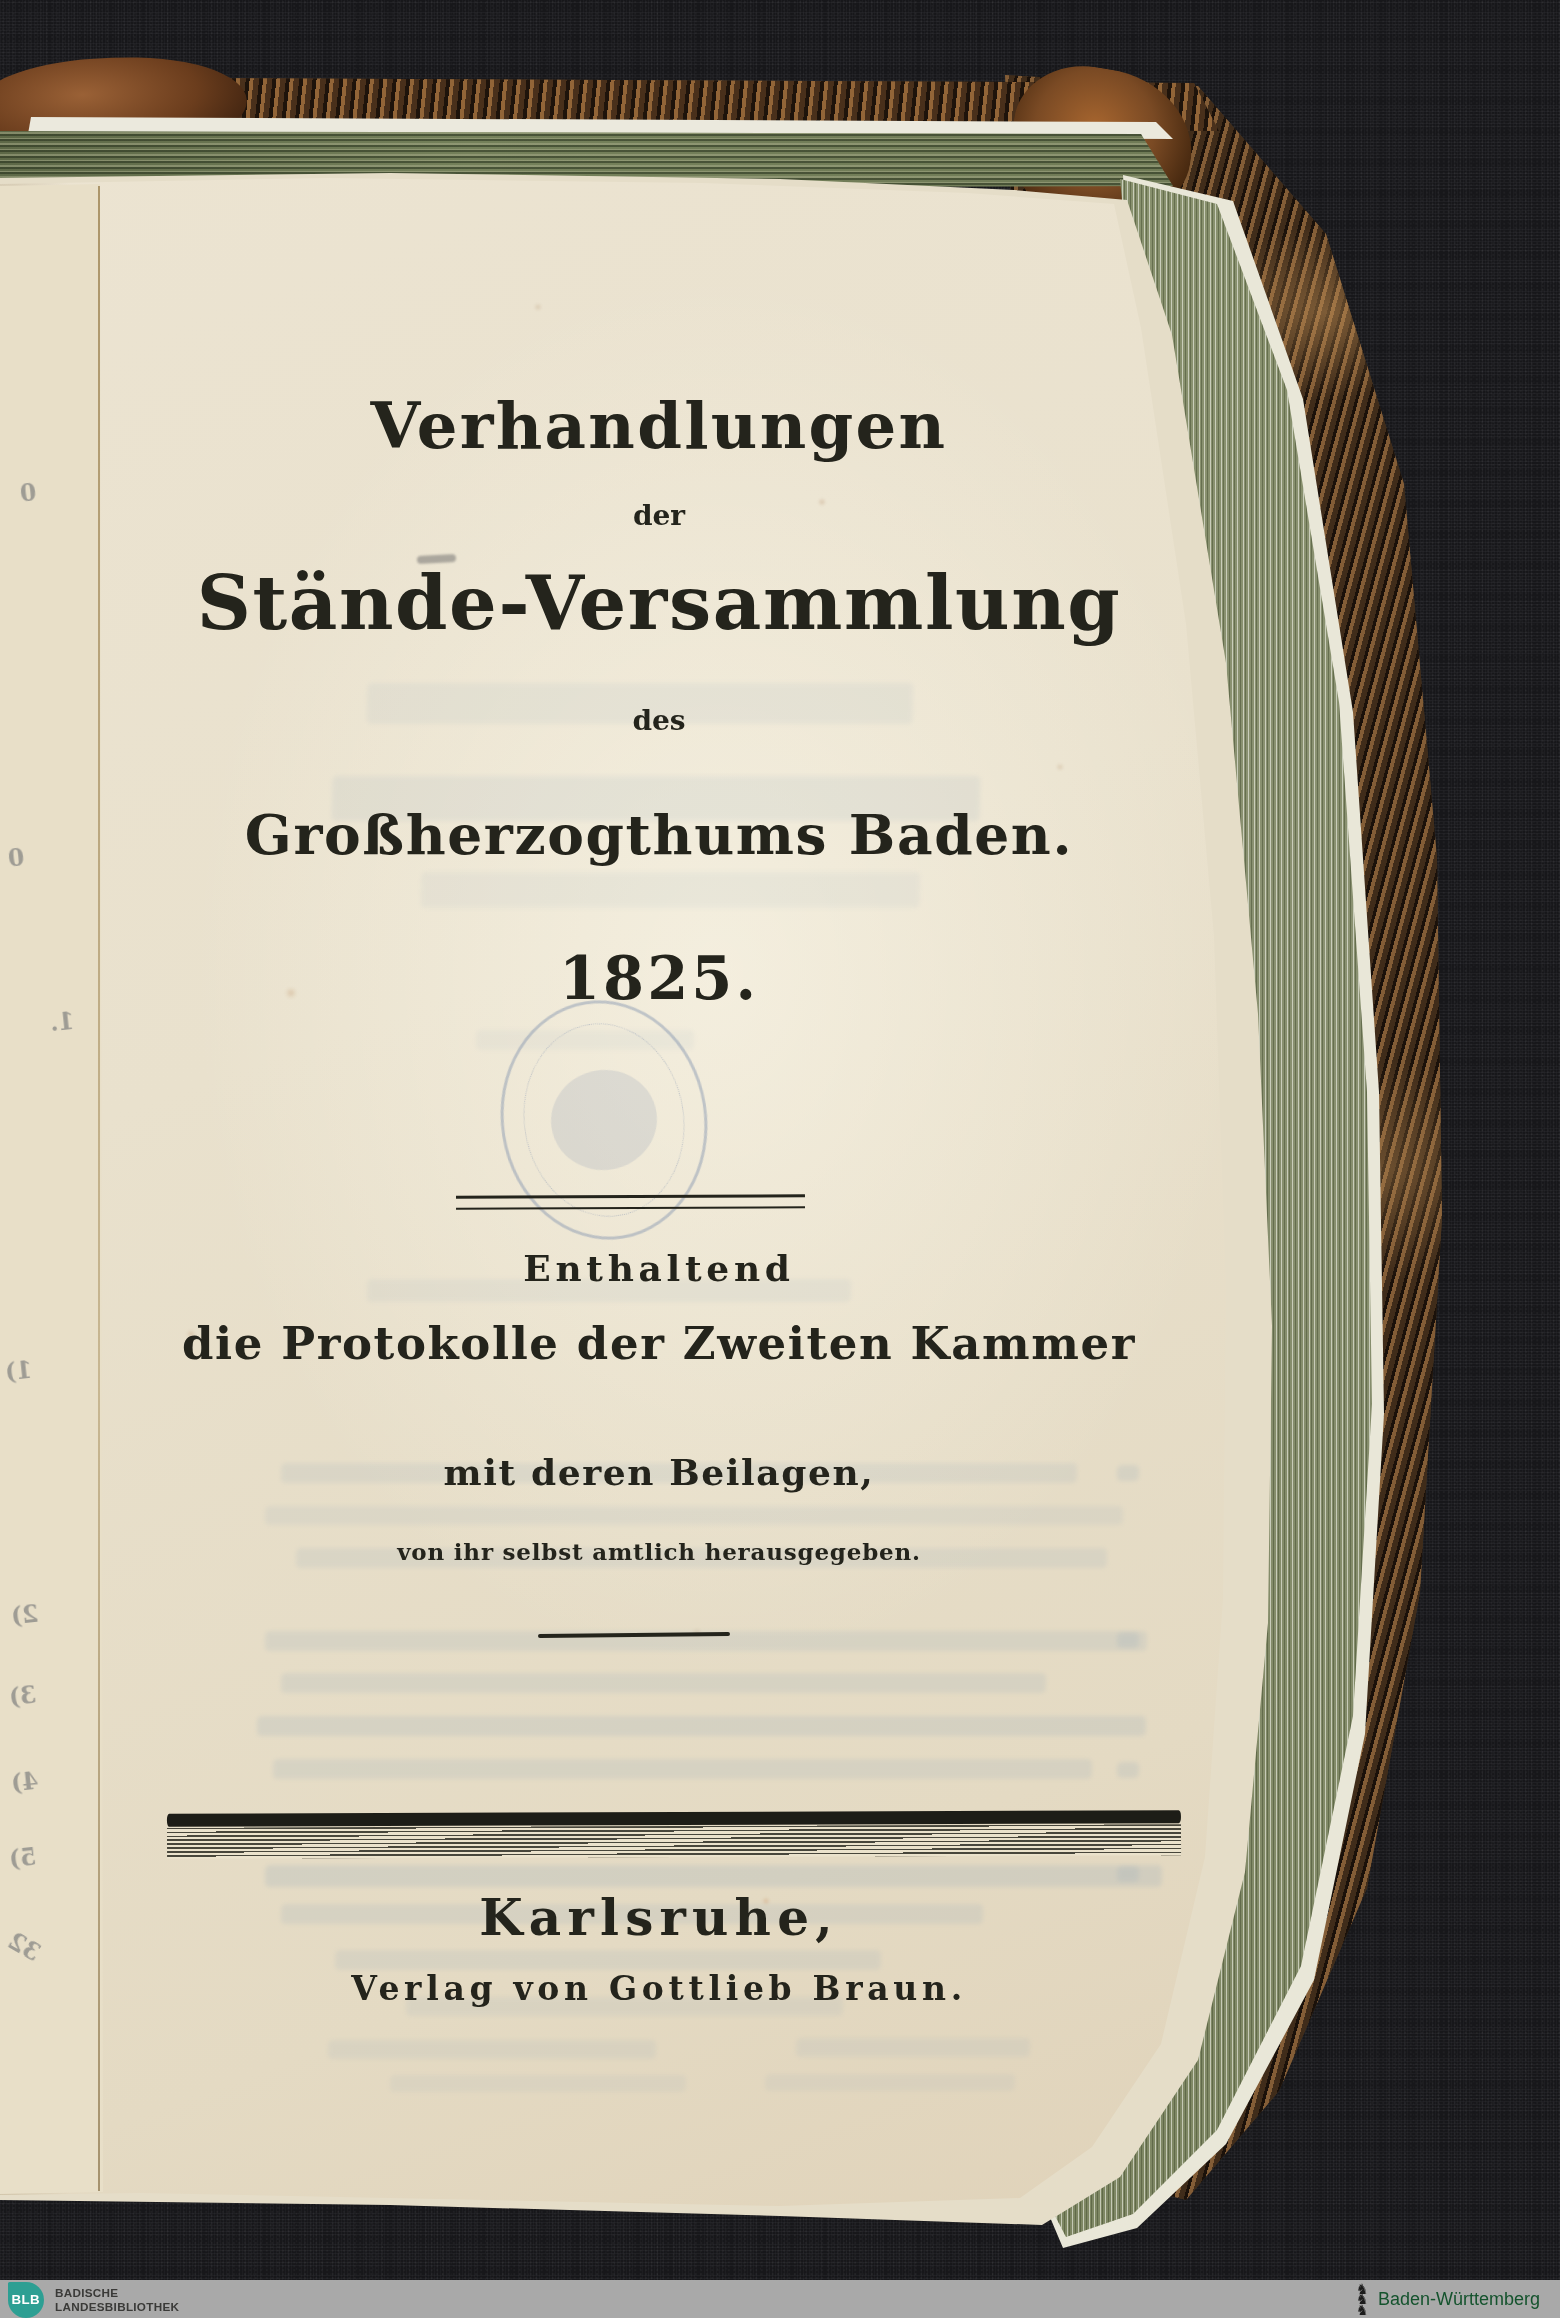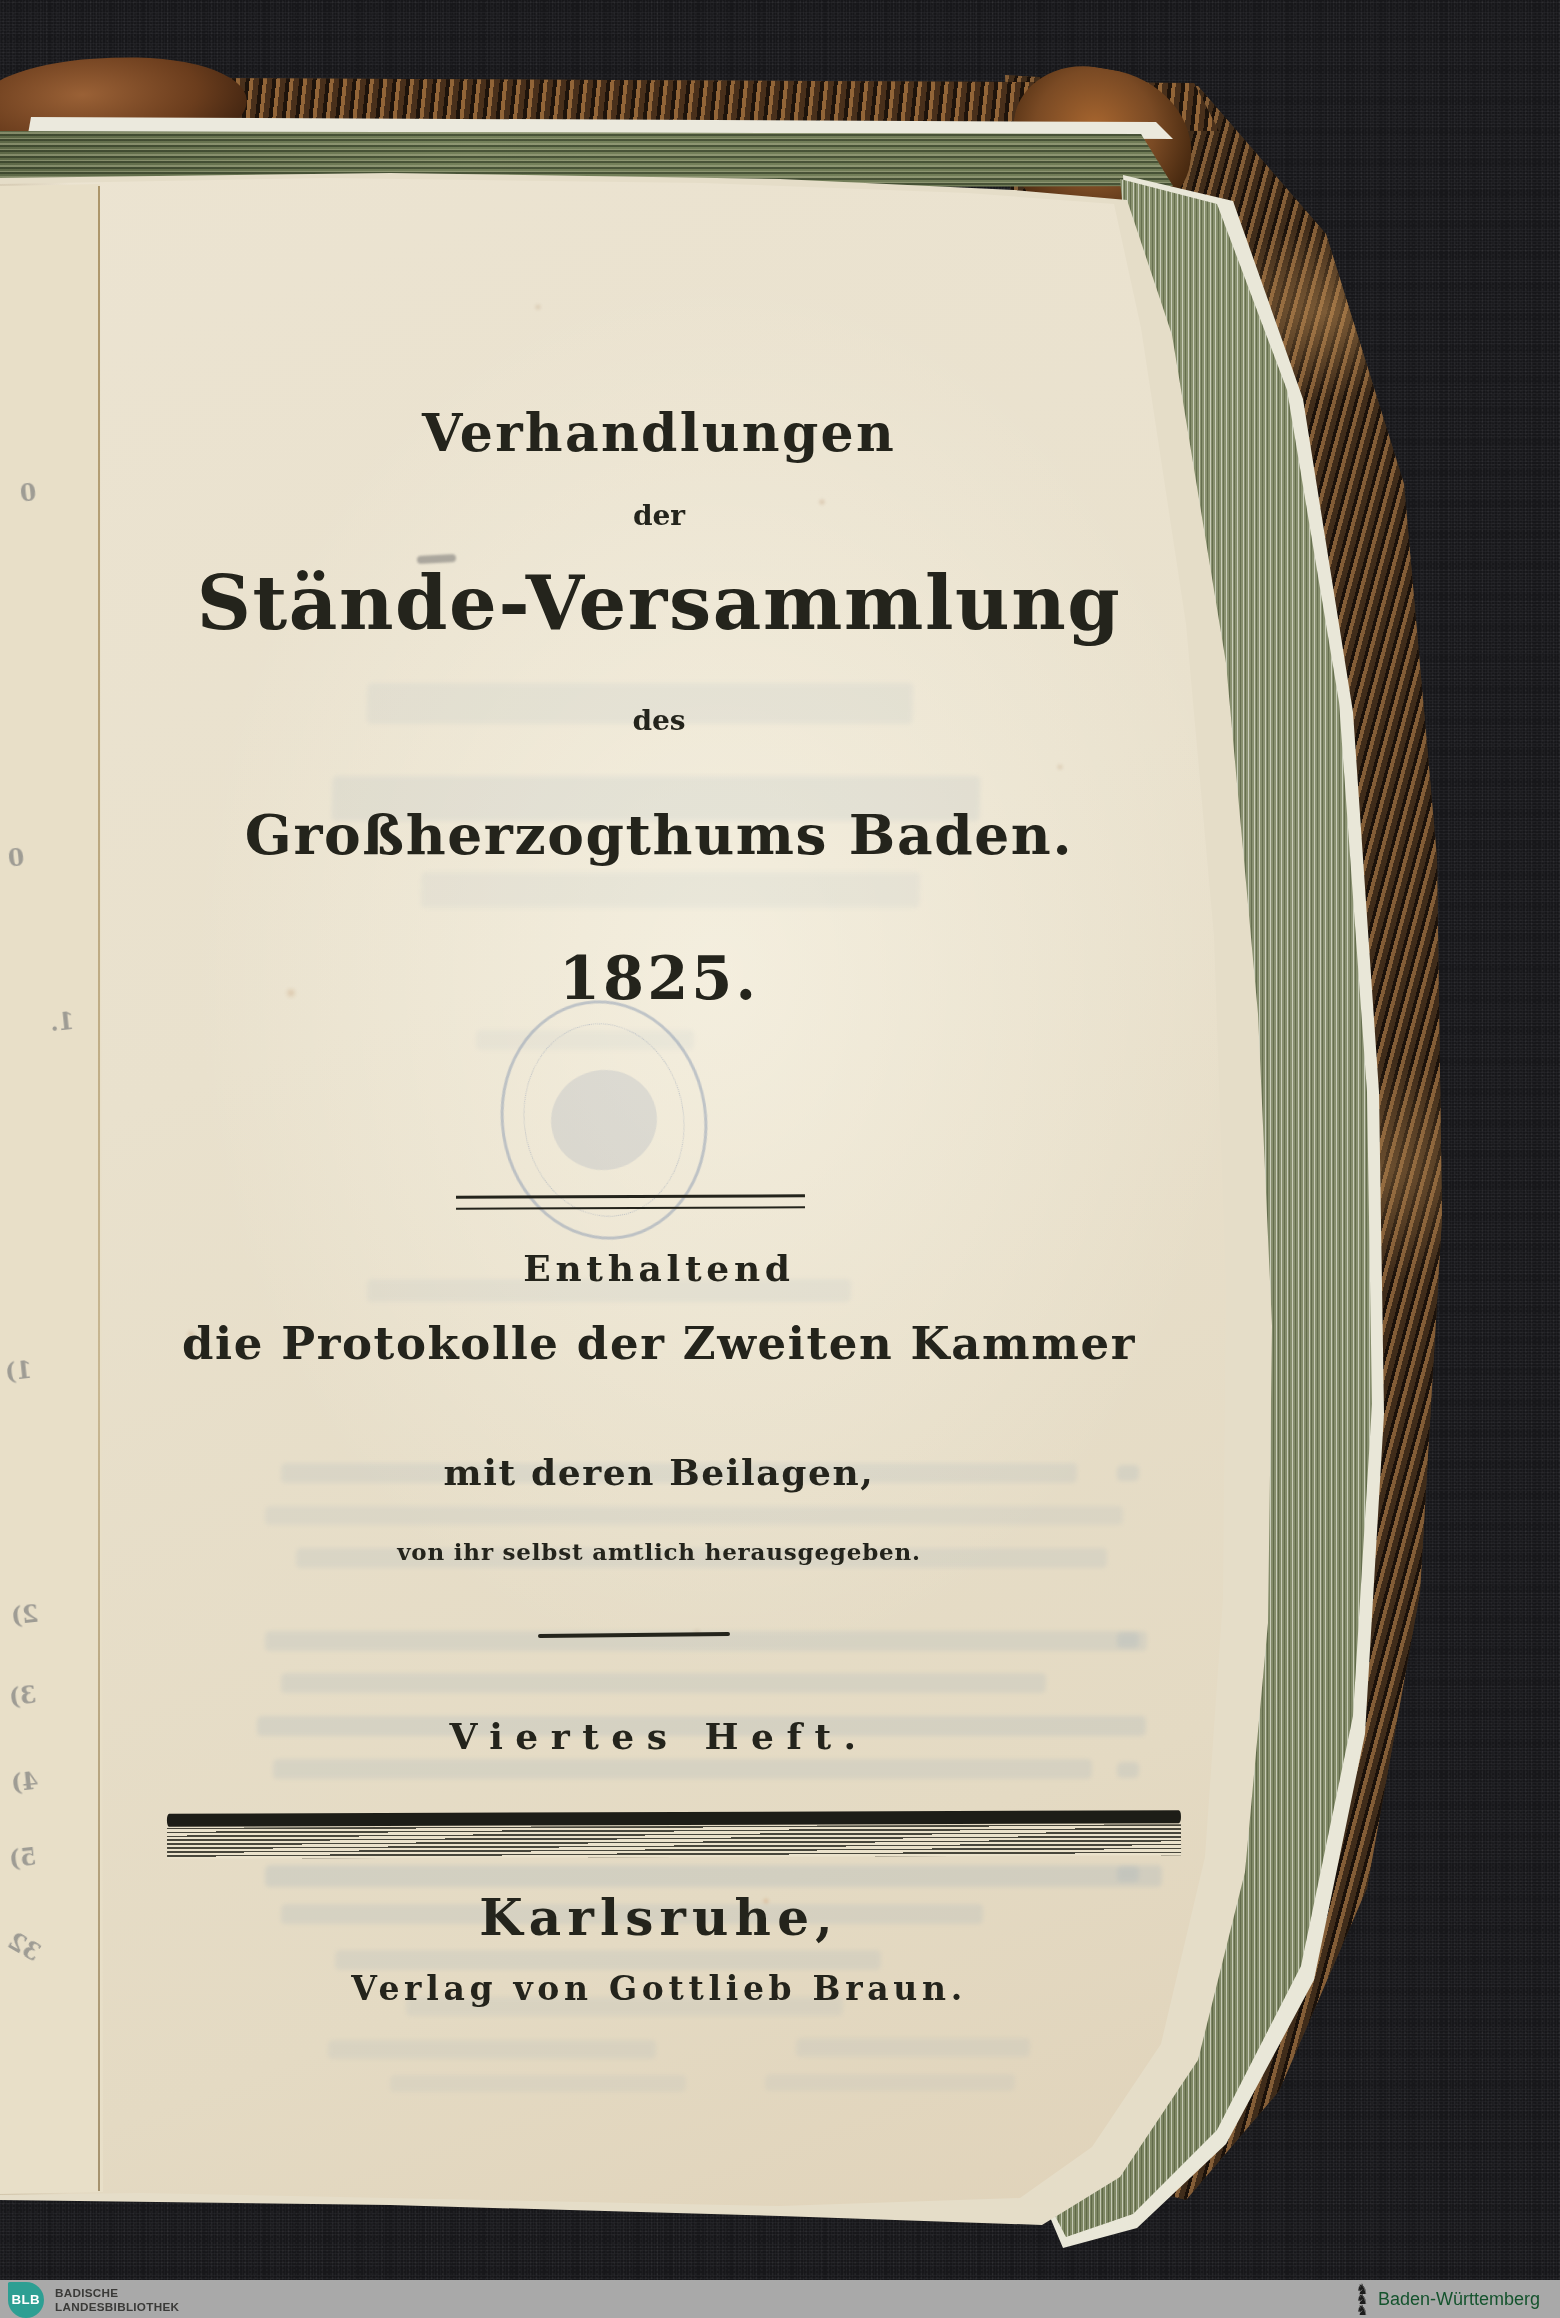--- a/index.html
+++ b/index.html
@@ -162,33 +162,32 @@
   <span class="pencil" style="left:50px;top:1008px">1.</span>
   <span class="pencil" style="left:4.7px;top:1357px">1)</span>
   <span class="pencil" style="left:11px;top:1601px">2)</span>
   <span class="pencil" style="left:9.4px;top:1682px">3)</span>
   <span class="pencil" style="left:11px;top:1768px">4)</span>
   <span class="pencil" style="left:9.4px;top:1844px">5)</span>
   <span class="pencil" style="left:7.8px;top:1933px;transform:scaleX(-1) rotate(-30deg)">32</span>
   <div class="smudge"></div>
 
   <div class="text-layer">
-    <div class="tl" style="top:402px;font-size:52px;letter-spacing:2.3px">Verhandlungen</div>
+    <div class="tl" style="top:388px;font-size:64px;letter-spacing:2.3px">Verhandlungen</div>
     <div class="tl" style="top:499px;font-size:28px">der</div>
     <div class="tl" style="top:559px;font-size:75px;letter-spacing:1.6px">Stände-Versammlung</div>
     <div class="tl" style="top:704px;font-size:28px">des</div>
     <div class="tl" style="top:802px;font-size:55px;letter-spacing:1.6px">Großherzogthums Baden.</div>
     <div class="tl" style="top:944px;font-size:59px;letter-spacing:3.1px">1825.</div>
     <div class="rule-double"></div>
     <div class="tl" style="top:1247px;font-size:36px;letter-spacing:4.7px">Enthaltend</div>
     <div class="tl" style="top:1317px;font-size:45px;letter-spacing:1.6px">die Protokolle der Zweiten Kammer</div>
     <div class="tl" style="top:1451px;font-size:36px;letter-spacing:1.6px">mit deren Beilagen,</div>
     <div class="tl" style="top:1538px;font-size:23px;letter-spacing:0.8px">von ihr selbst amtlich herausgegeben.</div>
     <div class="rule-short"></div>
-    <div class="tl" style="top:1715px;font-size:36px;letter-spacing:12.5px">Viertes Heft.</div>
     <div class="rule-thick">
       <div class="bar"></div>
       <div class="fine"></div>
     </div>
     <div class="tl" style="top:1888px;font-size:50px;letter-spacing:6.2px">Karlsruhe,</div>
     <div class="tl" style="top:1969px;font-size:33px;letter-spacing:4.7px">Verlag von Gottlieb Braun.</div>
   </div>
 
   <div class="footer">
     <div class="blb-logo">

